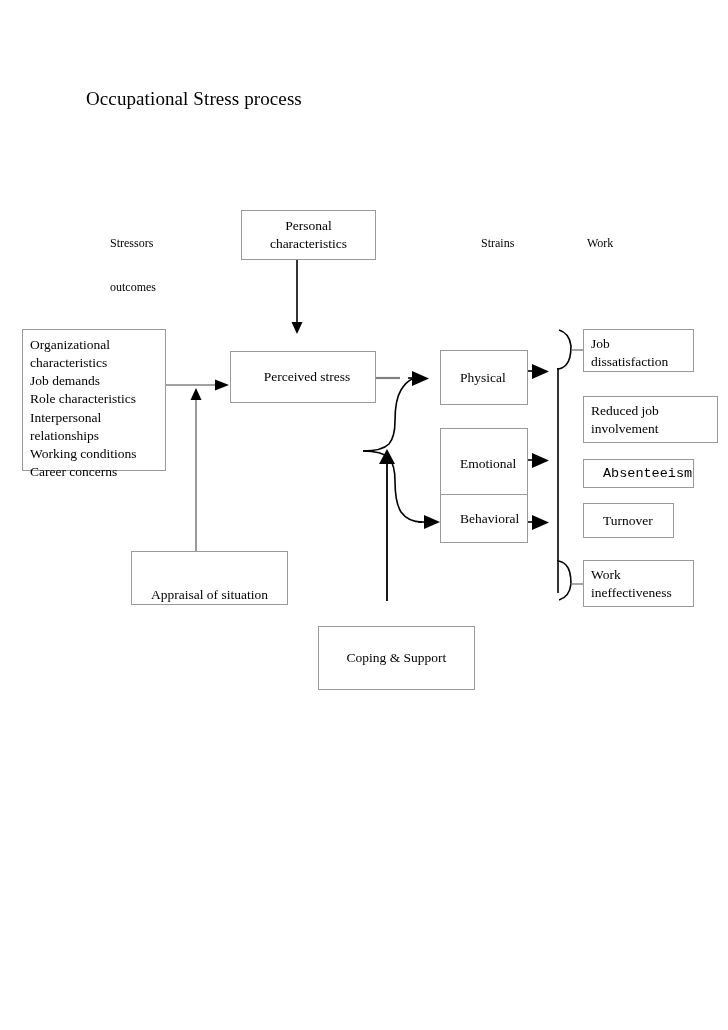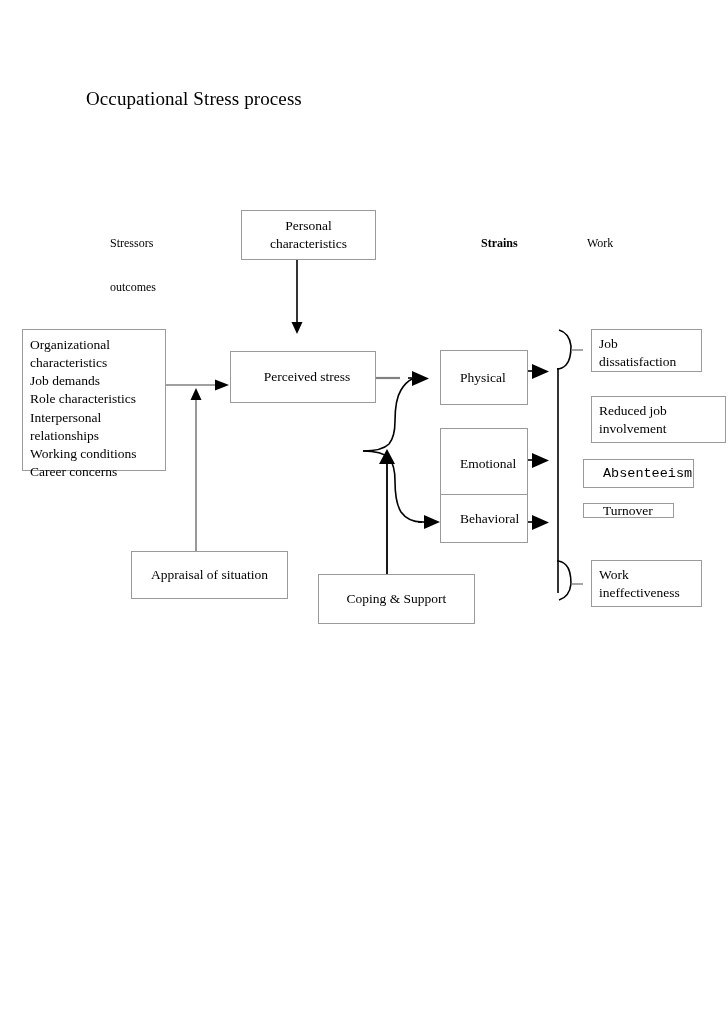--- a/index.html
+++ b/index.html
@@ -55,42 +55,41 @@
     white-space: pre-line;
   }
   .node.center {
     display: flex;
     align-items: center;
     justify-content: center;
     text-align: center;
   }
   .node.left {
     padding: 5px 0 12px 7px;
-    margin-left: 8px;
   }
   .node.vcenter-left {
     display: flex;
     align-items: center;
     padding-left: 19px;
   }
   .node.list {
     padding: 6px 0 0 7px;
     line-height: 1.345;
   }
 </style>
 </head>
 <body>
 
 <div id="canvas">
 
   <div class="title">Occupational Stress process</div>
 
   <div class="free-label" style="left:110px; top:236px;">Stressors</div>
   <div class="free-label" style="left:110px; top:266px;margin-top:14px;">outcomes</div>
-  <div class="free-label" style="left:481px; top:236px;font-weight:bold;">Strains</div>
+  <div class="free-label" style="left:481px; top:236px;">Strains</div>
   <div class="free-label" style="left:587px; top:236px;">Work</div>
 
   <svg id="svg-layer" viewBox="0 0 728 1030">
     <defs>
       <marker id="ah" markerWidth="9" markerHeight="9" refX="8.4" refY="4.5" orient="auto" markerUnits="userSpaceOnUse">
         <path d="M0,0.6 L9,4.5 L0,8.4 z" fill="#000000"></path>
       </marker>
     </defs>
 
     <g>
@@ -170,25 +169,25 @@
 Interpersonal
 relationships
 Working conditions
 Career concerns</span>
   </div>
 
   <div class="node center" style="left:230px; top:351px; width:146px; height:52px;padding-left:8px;">
     <span class="txt">Perceived stress</span>
   </div>
 
-  <div class="node center" style="left:131px; top:551px; width:157px; height:48px;">
+  <div class="node center" style="left:131px; top:551px; width:157px; height:54px;align-items:flex-end;">
     <span class="txt">Appraisal of situation</span>
   </div>
 
-  <div class="node center" style="left:318px; top:574px; width:157px; height:50px;">
+  <div class="node center" style="left:318px; top:626px; width:157px; height:64px;">
     <span class="txt">Coping &amp; Support</span>
   </div>
 
   <div class="node vcenter-left" style="left:440px; top:350px; width:88px; height:55px;">
     <span class="txt">Physical</span>
   </div>
   <div class="node vcenter-left" style="left:440px; top:428px; width:88px; height:71px;">
     <span class="txt">Emotional</span>
   </div>
   <div class="node vcenter-left" style="left:440px; top:494px; width:88px; height:49px;">
@@ -199,21 +198,21 @@
     <span class="txt">Job
 dissatisfaction</span>
   </div>
   <div class="node left" style="left:583px; top:396px; width:135px; height:47px;">
     <span class="txt">Reduced job
 involvement</span>
   </div>
   <div class="node vcenter-left" style="left:583px; top:459px; width:111px; height:29px;font-family:Liberation Mono, monospace;">
     <span class="txt">Absenteeism</span>
   </div>
-  <div class="node vcenter-left" style="left:583px; top:503px; width:91px; height:15px;">
+  <div class="node vcenter-left" style="left:583px; top:503px; width:91px; height:35px;">
     <span class="txt">Turnover</span>
   </div>
   <div class="node left" style="left:583px; top:560px; width:111px; height:47px;">
     <span class="txt">Work
 ineffectiveness</span>
   </div>
 
 </div>
 
 </body></html>

